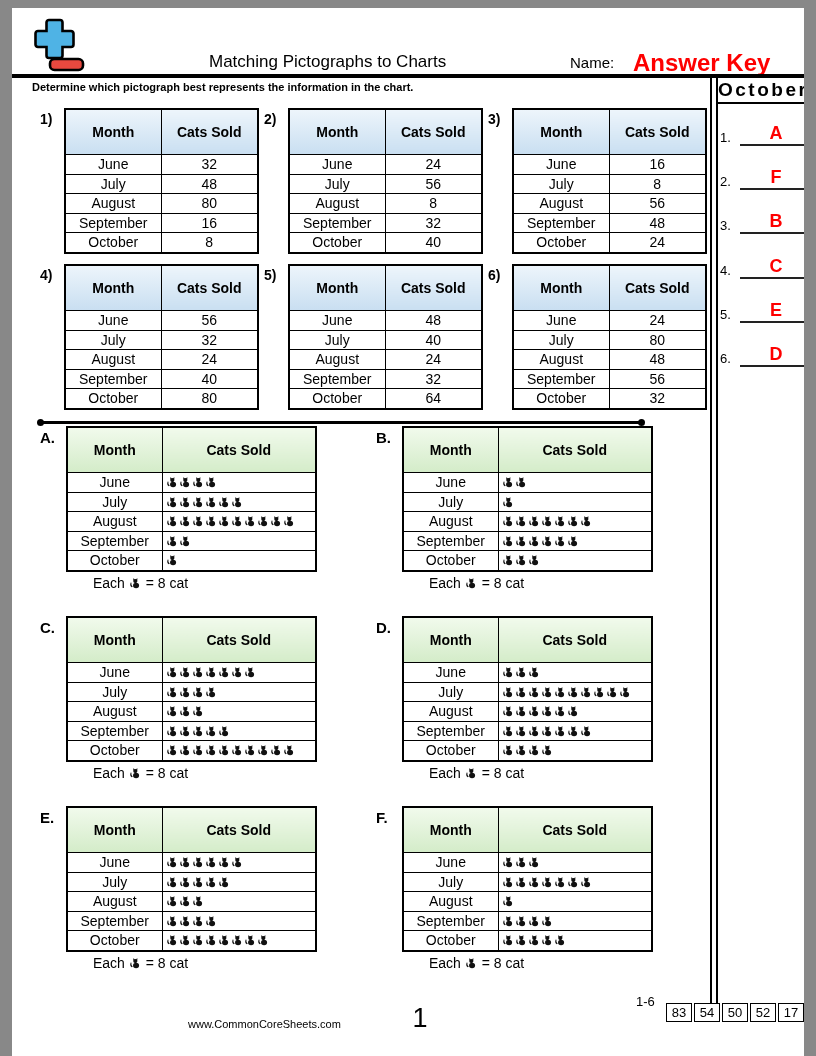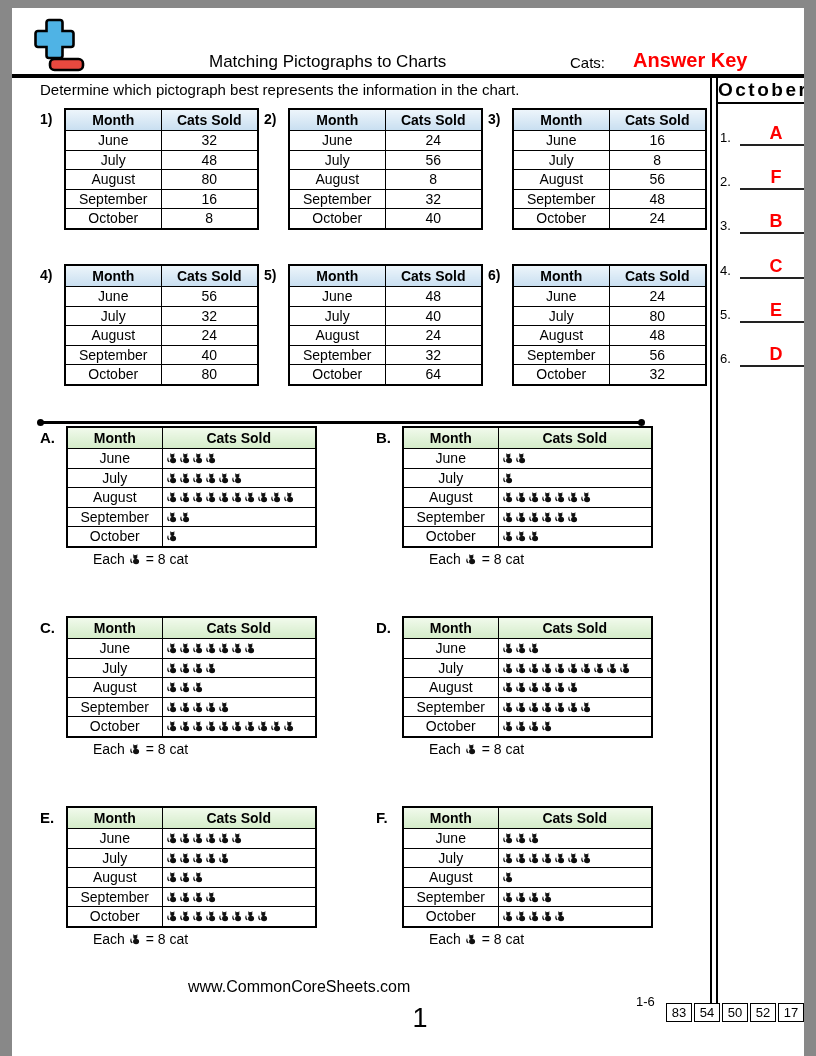--- a/index.html
+++ b/index.html
@@ -3,42 +3,42 @@
 <meta charset="utf-8">
 <style>
   html,body { margin:0; padding:0; background:#888; }
   .page { position:relative; width:792px; height:1056px; background:#ffffff; margin:8px auto;
           font-family:"Liberation Sans", sans-serif; color:#000; overflow:hidden; }
 
   
   .logo { position:absolute; left:21px; top:9px; }
   .title { position:absolute; left:197px; top:44px; font-size:17px; }
   .name-label { position:absolute; left:558px; top:46px; font-size:15px; }
-  .answer-key { position:absolute; left:621px; top:41px; font-size:20px; font-weight:bold; color:#fe0000; }
+  .answer-key { position:absolute; left:621px; top:41px; font-size:24px; font-weight:bold; color:#fe0000; }
   .hrule { position:absolute; left:0; top:66px; width:816px; height:4px; background:#000; }
-  .instruction { position:absolute; left:28px; top:73px; font-size:15px; font-weight:normal; }
+  .instruction { position:absolute; left:20px; top:73px; font-size:11px; font-weight:bold; }
 
   
   .ans-sep { position:absolute; left:698px; top:70px; height:925px; width:4px;
              border-left:2px solid #000; border-right:2px solid #000; box-sizing:content-box; }
   .answers-title { position:absolute; left:706px; top:71px; width:104px; font-size:19px; font-weight:bold;
                    letter-spacing:2.5px; border-bottom:2px solid #000; padding-bottom:1px; }
   .ans-item { position:absolute; left:706px; width:100px; height:28px; }
   .ans-num { position:absolute; left:2px; bottom:1px; font-size:13px; }
   .ans-letter { position:absolute; left:22px; bottom:2px; width:72px; text-align:center;
                 color:#fe0000; font-weight:bold; font-size:18px; }
   .ans-line { position:absolute; left:22px; bottom:0; width:72px; border-bottom:2px solid #222; }
 
   
   .cgroup { position:absolute; display:flex; align-items:flex-start; }
   .glabel { font-weight:bold; font-size:14px; width:24px; padding-top:3px; }
   .plabel { font-weight:bold; font-size:15px; width:26px; padding-top:3px; }
   table { border-collapse:collapse; table-layout:fixed; }
   .ctable, .ptable { border:2.5px solid #000; }
-  .ctable th, .ptable th { border:1.5px solid #000; font-size:14px; font-weight:bold; height:20px; padding:0; }
+  .ctable th, .ptable th { border:1.5px solid #000; font-size:14px; font-weight:bold; height:20px; padding:12px; }
   .ctable td, .ptable td { border:1px solid #000; font-size:14px; height:18.5px; padding:0; text-align:center; }
   .ctable th { background:linear-gradient(180deg,#edf5fb 0%,#c9dff1 100%); }
   .ptable th { background:linear-gradient(180deg,#f1faec 0%,#d4ecc9 100%); }
   .ctable col.c1 { width:96px; } .ctable col.c2 { width:97px; }
   .ptable col.c1 { width:95px; } .ptable col.c2 { width:154px; }
   .ptable td.catcell { text-align:left; padding-left:3px; }
   .cat { width:11px; height:12px; fill:#111; margin-right:2px; vertical-align:-1px; }
   .legend { margin:3px 0 0 27px; font-size:14px; }
 
   
@@ -46,40 +46,40 @@
   .mid-div::before, .mid-div::after { content:''; position:absolute; top:-2px; width:7px; height:7px;
                                       background:#000; border-radius:50%; }
   .mid-div::before { left:-2px; } .mid-div::after { right:-2px; }
 
   
   .badge-outer { position:absolute; left:20px; top:996px; width:148px; height:35px; background:#000;
                  border-radius:18px; padding:3px; box-sizing:border-box; }
   .badge-inner { width:100%; height:100%; background:#fff; border-radius:15px; border:1px solid #000;
                  box-sizing:border-box; display:flex; align-items:center; justify-content:center;
                  font-weight:bold; font-size:18px; }
-  .website { position:absolute; left:176px; top:970px; font-size:16px; }
+  .website { position:absolute; left:176px; top:1010px; font-size:11px; }
   .pagenum { position:absolute; left:0; top:995px; width:816px; text-align:center; font-size:27px; }
   .score-label { position:absolute; left:624px; top:986px; font-size:13px; }
   .score-row { position:absolute; left:654px; top:995px; display:flex; gap:2px; }
   .score-box { width:24px; height:17px; border:1.5px solid #000; font-size:13px;
                display:flex; align-items:center; justify-content:center; }
   .score-box:last-child { background:#cfe2f3; }
 </style>
 </head>
 <body>
 
 <div class="page">
 
   <svg class="logo" width="54" height="56" viewBox="0 0 54 56">
     <path d="M16,3 h11 a2.5,2.5 0 0 1 2.5,2.5 v8.5 h8.5 a2.5,2.5 0 0 1 2.5,2.5 v11 a2.5,2.5 0 0 1 -2.5,2.5 h-8.5 v8.5 a2.5,2.5 0 0 1 -2.5,2.5 h-11 a2.5,2.5 0 0 1 -2.5,-2.5 v-8.5 h-8.5 a2.5,2.5 0 0 1 -2.5,-2.5 v-11 a2.5,2.5 0 0 1 2.5,-2.5 h8.5 v-8.5 a2.5,2.5 0 0 1 2.5,-2.5 z" fill="#4fb3e5" stroke="#000" stroke-width="2.6"></path>
     <rect x="17" y="42" width="33" height="11" rx="4.5" fill="#e8493f" stroke="#000" stroke-width="2.6"></rect>
   </svg>
 
   <div class="title">Matching Pictographs to Charts</div>
-  <div class="name-label">Cats:</div>
+  <div class="name-label">Name:</div>
   <div class="answer-key">Answer Key</div>
   <div class="hrule"></div>
   <div class="instruction">Determine which pictograph best represents the information in the chart.</div>
 
   <div class="ans-sep"></div>
   <div class="answers-title">October</div>
   <div id="answers-list">
       <div class="ans-item" style="top: 110px;">
         <span class="ans-num">1.</span>
         <span class="ans-letter">A</span>

